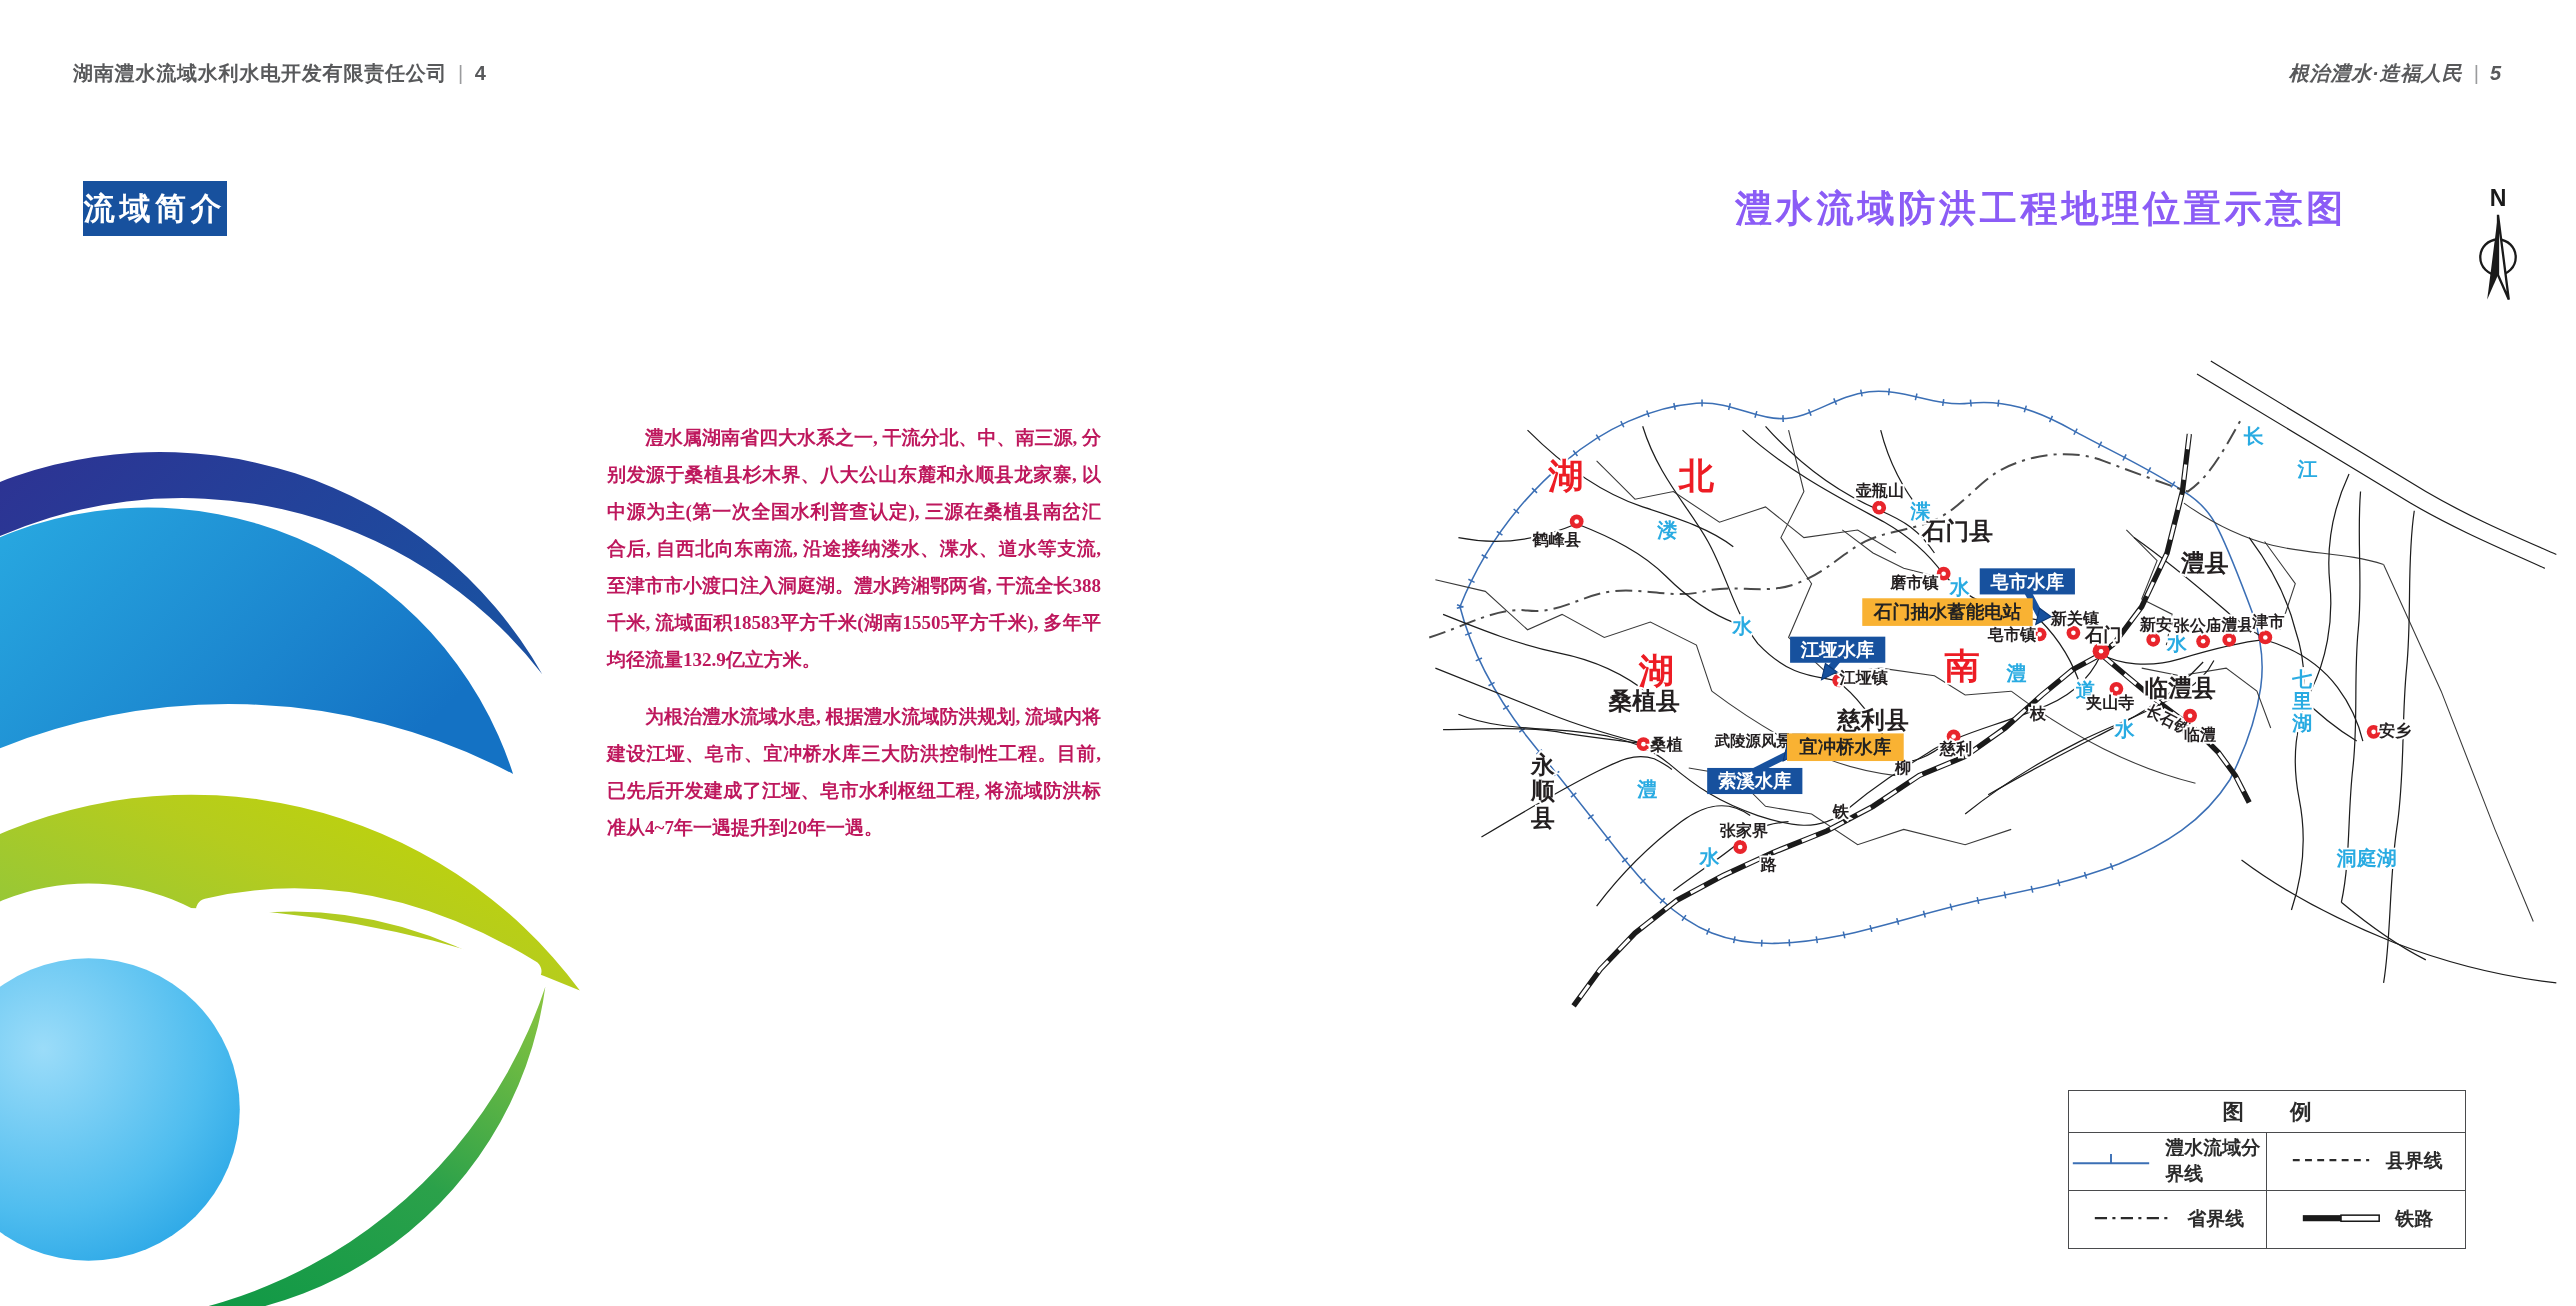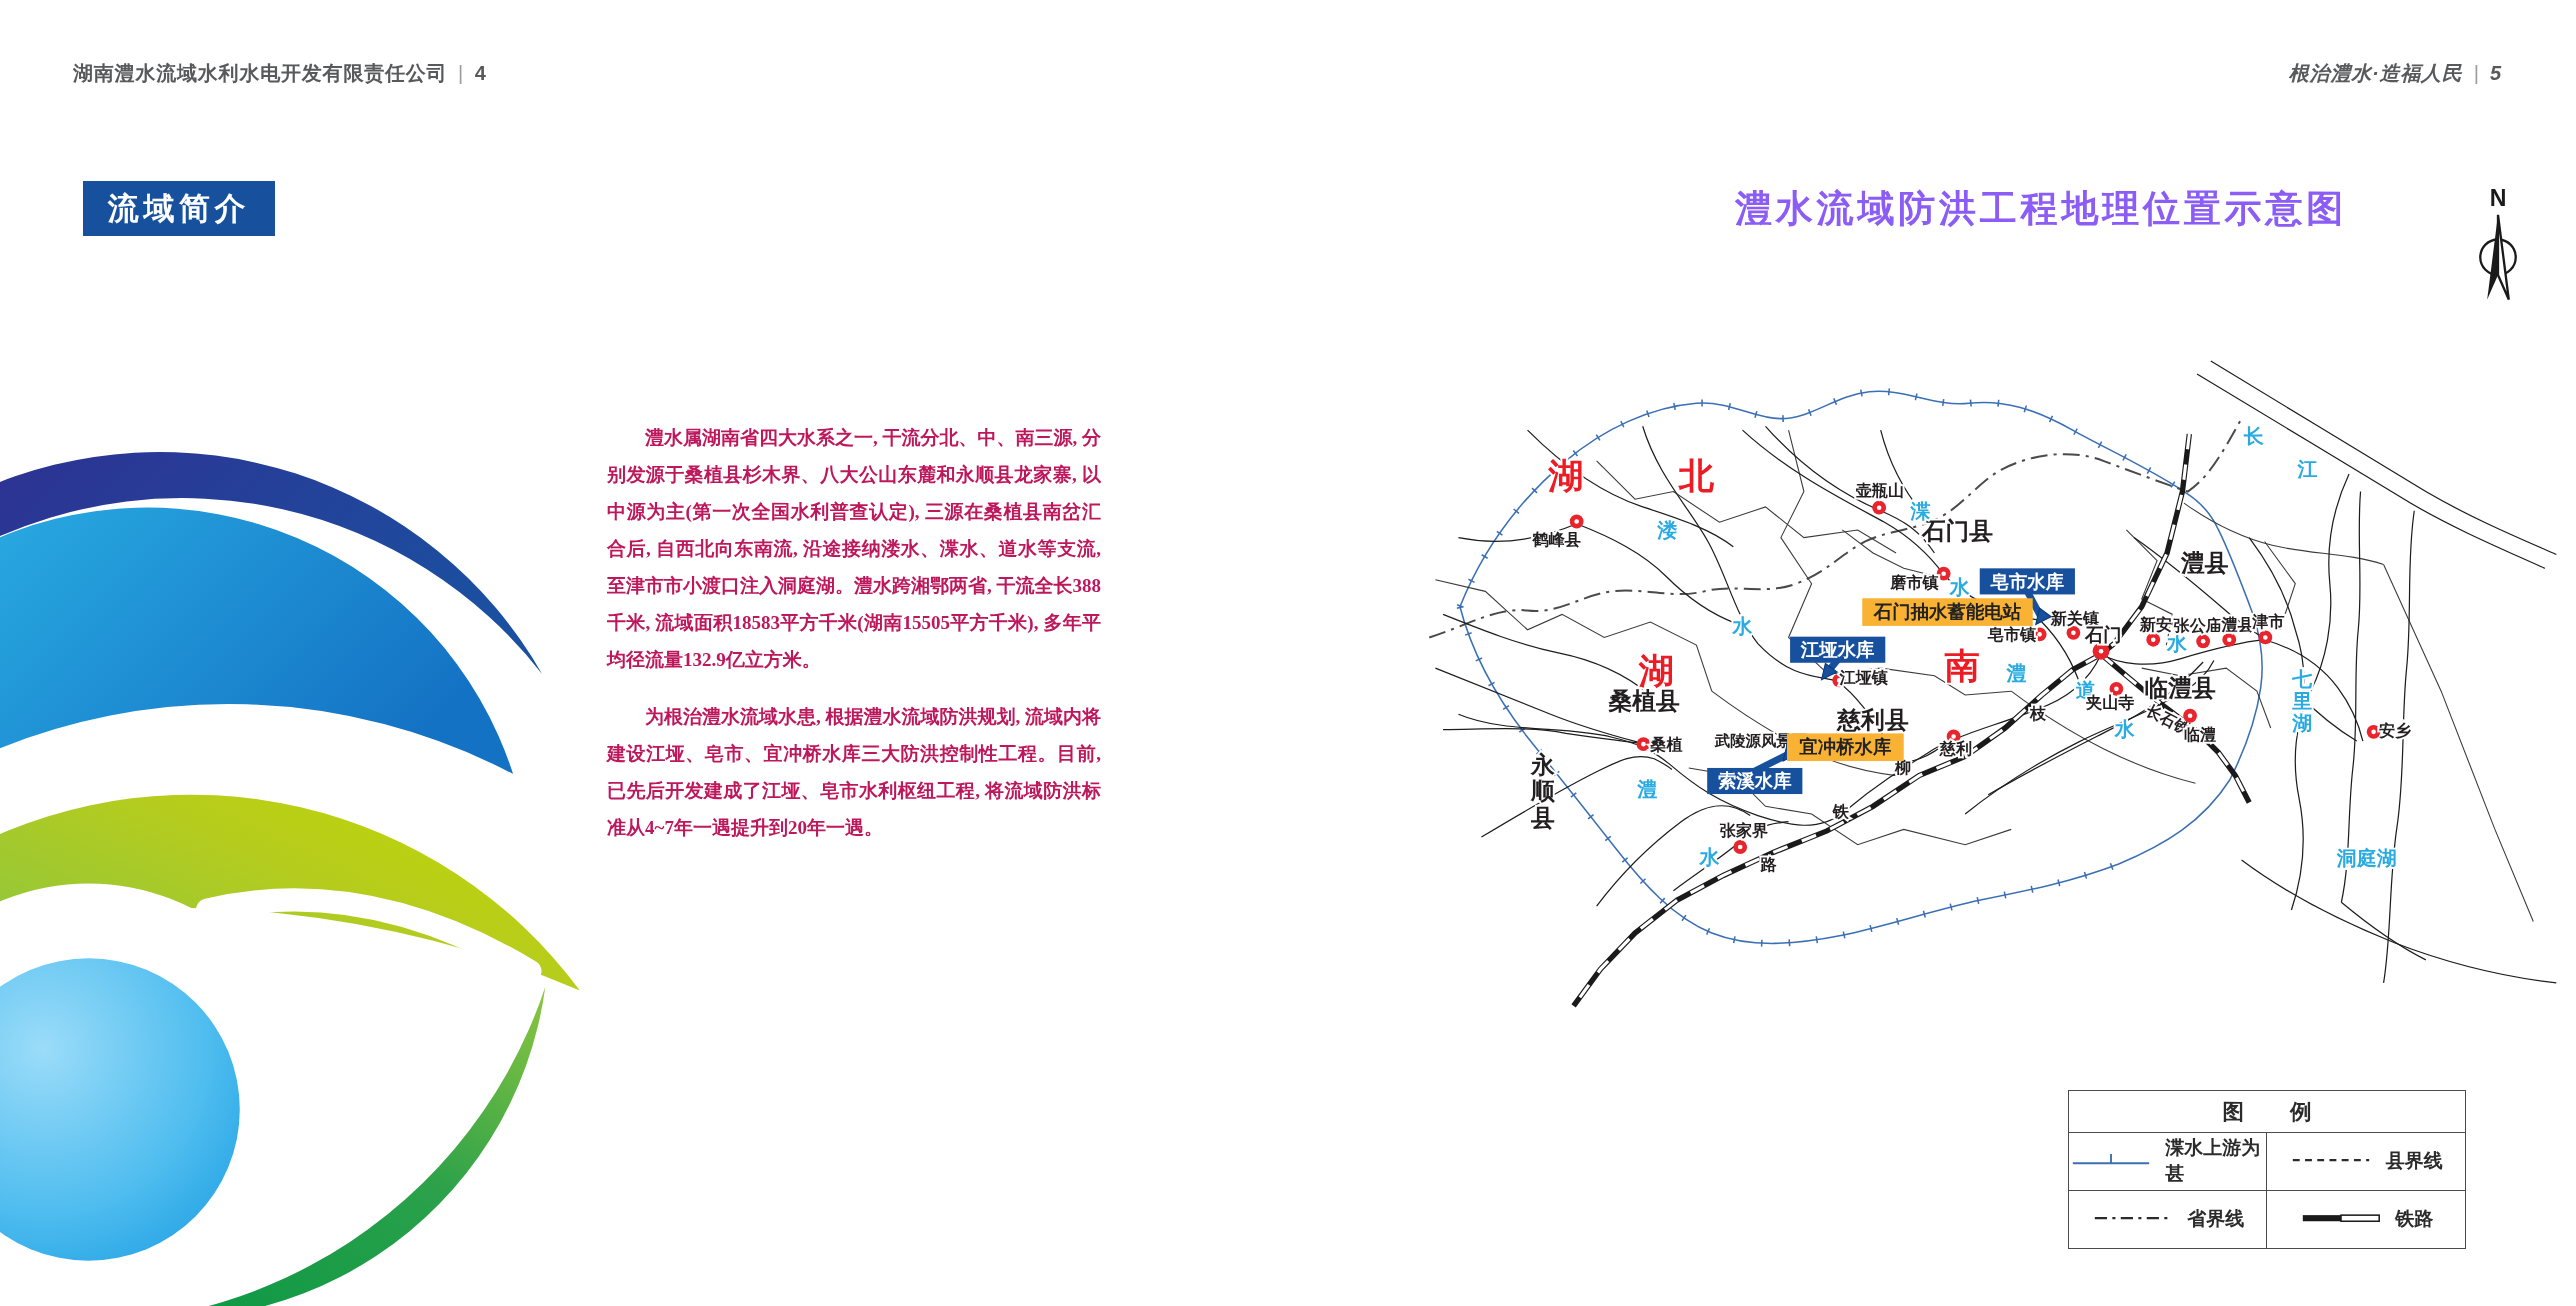--- a/index.html
+++ b/index.html
@@ -7,21 +7,21 @@
     width:2576px;height:1306px;position:relative;overflow:hidden;
     font-family:"Liberation Sans", sans-serif;
   }
   
   .hdr{position:absolute;top:60px;font-size:20px;font-weight:bold;color:#58595B;letter-spacing:0.8px;}
   .hdr .sep{color:#9a9b9d;font-weight:normal;margin:0 10.7px;}
   .hdr-left{left:73px;}
   .hdr-right{right:74px;text-align:right;font-style:italic;}
   
   .section-title{
-    position:absolute;left:83px;top:181px;width:192px;height:55px;
+    position:absolute;left:83px;top:181px;width:144px;height:55px;
     background:#17519E;color:#ffffff;font-size:31px;font-weight:bold;
     display:flex;align-items:center;justify-content:center;letter-spacing:4.6px;
   }
   .body-text{
     position:absolute;left:607px;top:419px;width:494px;
     font-family:"Liberation Serif","DejaVu Serif",serif;
     font-size:19px;line-height:37px;font-weight:bold;color:#be185d;
     text-align:justify;
   }
   .body-text p{margin:0 0 20px 0;text-indent:2em;}
@@ -285,21 +285,21 @@
 </svg>
 
 <div class="legend">
   <div class="legend-title">图 例</div>
   <div class="legend-grid" id="legend-grid">
       <div class="legend-cell">
         <span><svg width="84" height="18.4" viewBox="0 0 110 24">
             <line x1="5" y1="16" x2="105" y2="16" stroke="#3B6FB5" stroke-width="2.5"></line>
             <line x1="55" y1="16" x2="55" y2="4" stroke="#3B6FB5" stroke-width="2.5"></line>
           </svg></span>
-        <span class="legend-label">渫水上游为甚</span>
+        <span class="legend-label">澧水流域分界线</span>
       </div>
       <div class="legend-cell">
         <span><svg width="84" height="18.4" viewBox="0 0 110 24">
             <line x1="5" y1="12" x2="105" y2="12" stroke="#2b2b2b" stroke-width="3" stroke-dasharray="9 7"></line>
           </svg></span>
         <span class="legend-label">县界线</span>
       </div>
       <div class="legend-cell">
         <span><svg width="84" height="18.4" viewBox="0 0 110 24">
             <line x1="5" y1="12" x2="105" y2="12" stroke="#2b2b2b" stroke-width="3" stroke-dasharray="16 7 4 7"></line>

